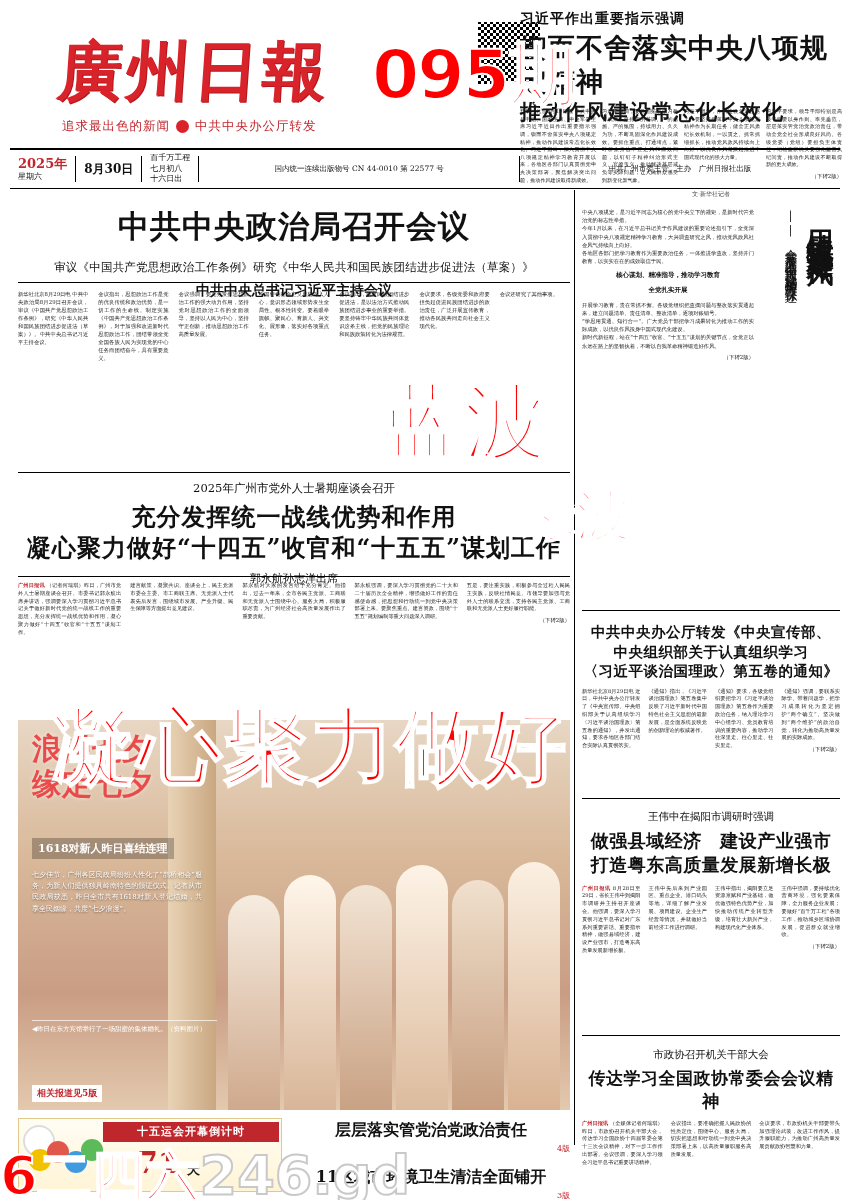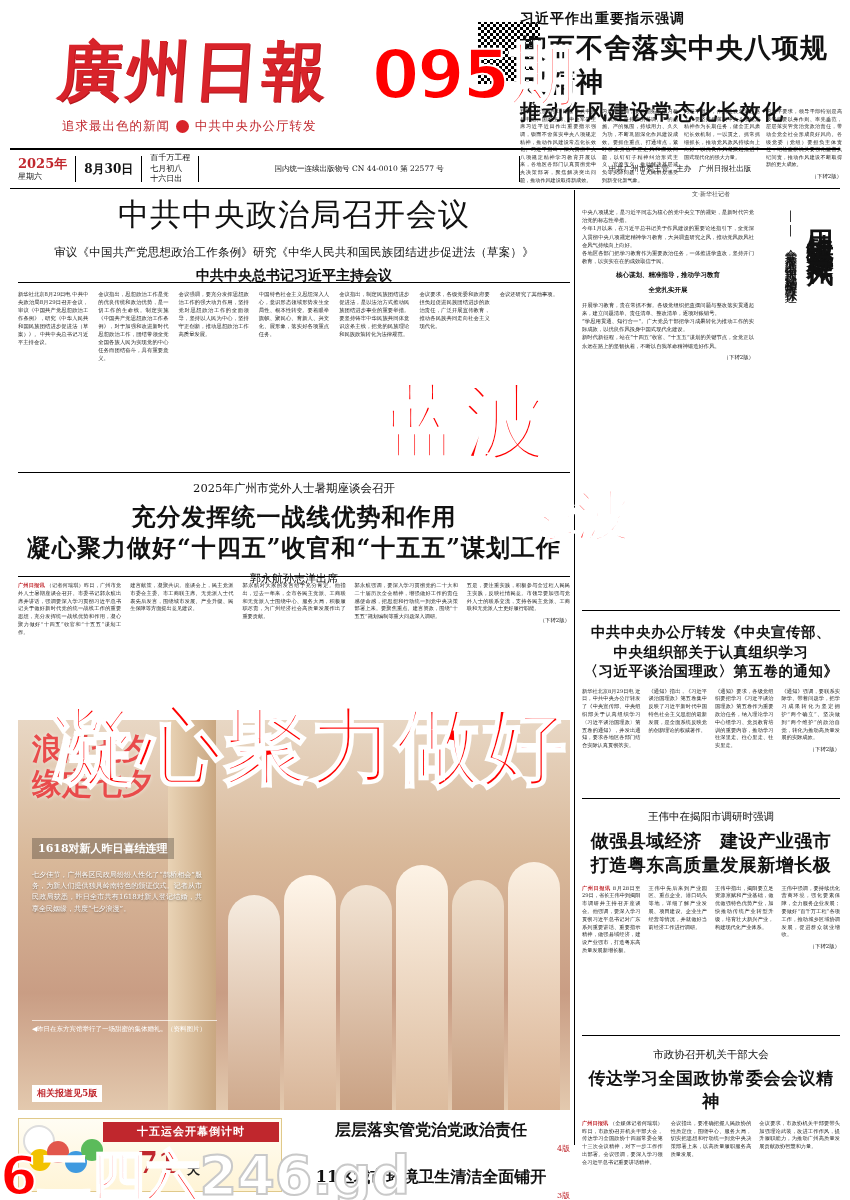--- a/index.html
+++ b/index.html
@@ -55,21 +55,21 @@
   .datebar .dcell{padding:0 8px;line-height:1.35;}
   .datebar .d-red{color:#c0272d;font-weight:bold;font-size:13px;}
   .datebar .sep{width:1px;height:26px;background:#000;}
   .datebar .wide{flex:1;text-align:center;font-size:7.5px;}
 
   
   .body{position:absolute;left:10px;top:190px;width:830px;height:1000px;}
   .vline{position:absolute;width:1px;background:#000;}
 
   .leadhead{position:absolute;left:8px;top:4px;width:552px;text-align:center;}
-  .leadhead h1{margin:0;font-size:31px;font-weight:normal;letter-spacing:1px;}
+  .leadhead h1{margin:12px;font-size:31px;font-weight:bold;letter-spacing:1px;}
   .leadhead .sub{font-size:11.5px;margin-top:9px;letter-spacing:0.2px;}
   .leadhead .sub2{font-size:14px;margin-top:7px;font-weight:bold;}
   .rule{height:1px;background:#000;}
 
   .lead-cols{position:absolute;left:8px;top:100px;width:552px;height:175px;display:flex;gap:10px;}
   .lead-cols .c{flex:1;font-size:5.3px;line-height:1.52;text-align:justify;color:#222;}
 
   .sec2{position:absolute;left:8px;top:285px;width:552px;}
   .sec2 .kick{text-align:center;font-size:11.5px;margin:6px 0 5px;}
   .sec2 h2{margin:0;text-align:center;font-size:24px;font-weight:bold;letter-spacing:1px;line-height:1.3;}

